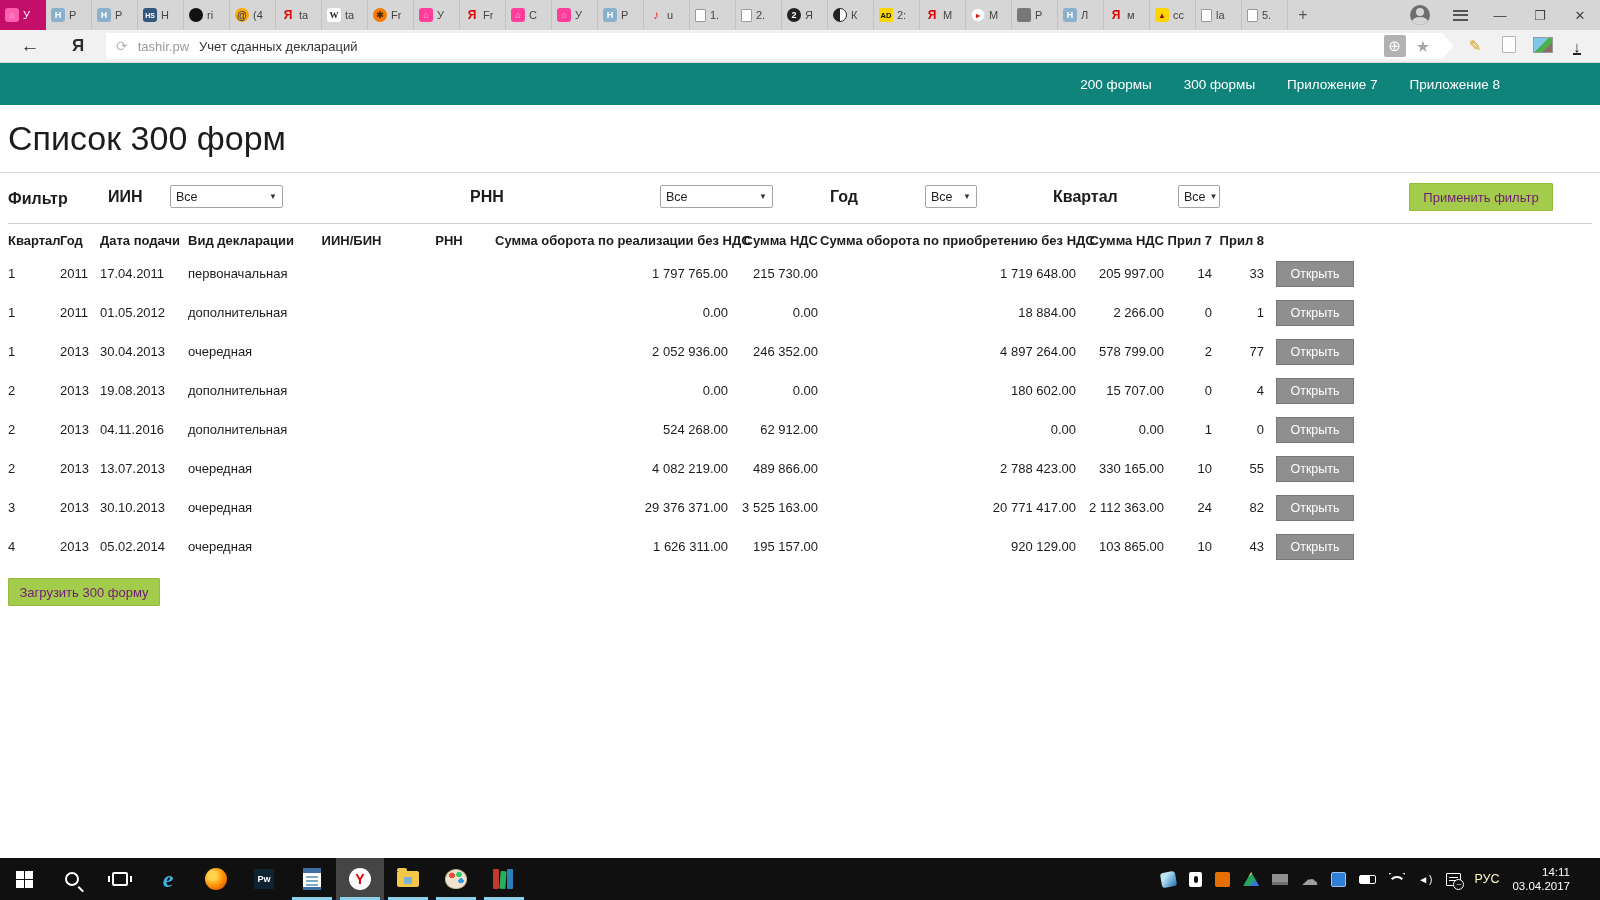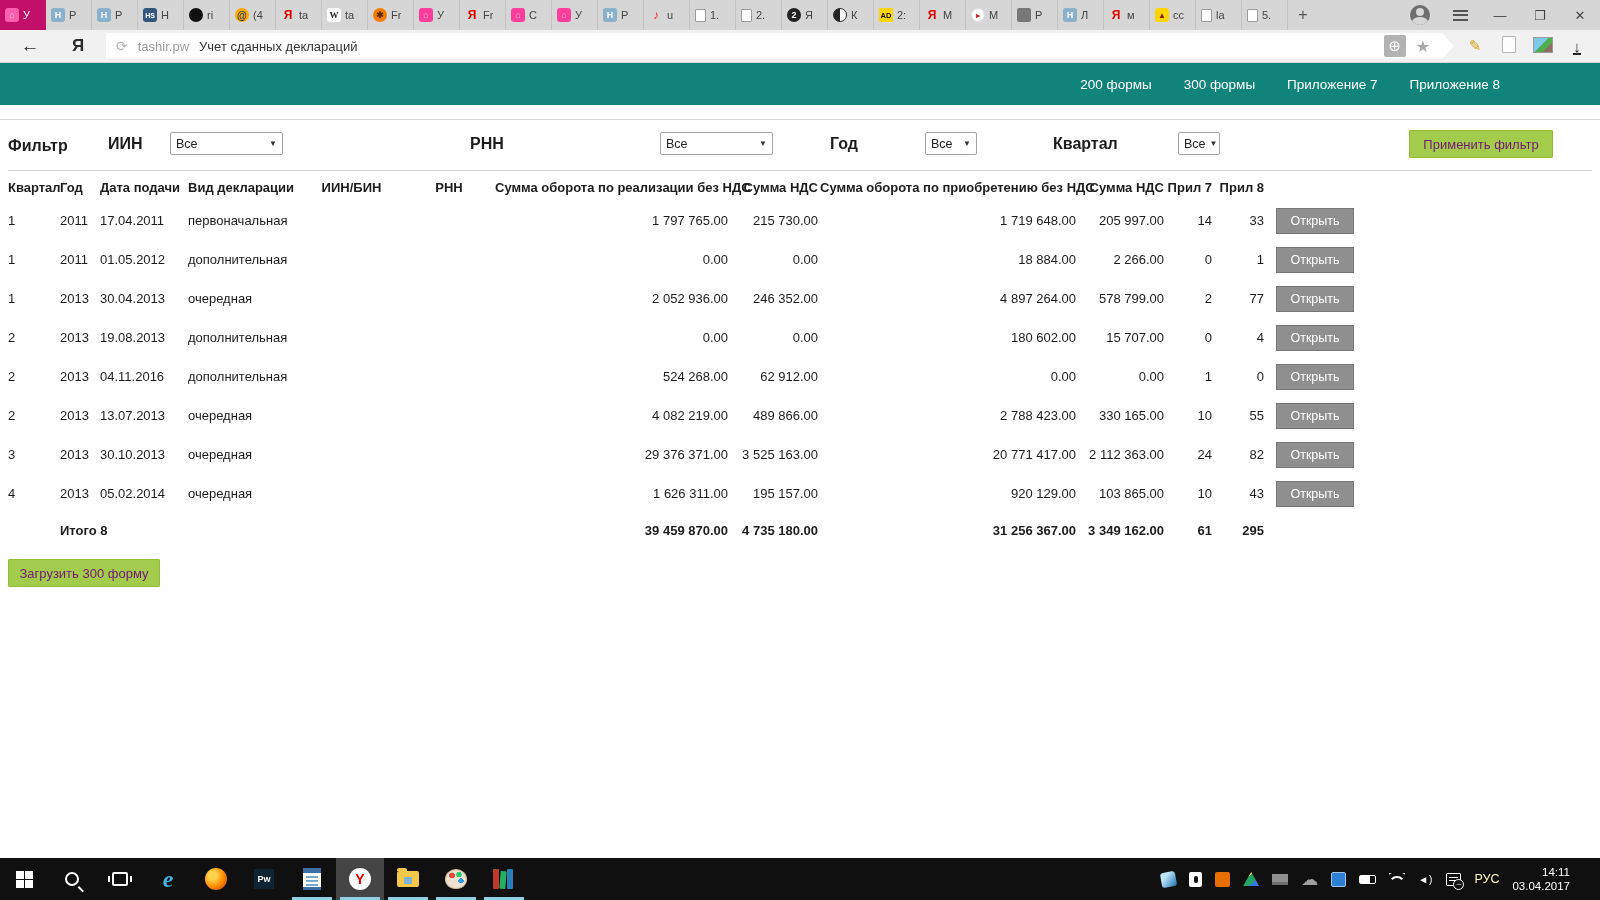--- a/index.html
+++ b/index.html
@@ -336,20 +336,21 @@
 </div>
 
 <div class="navbar" id="navbar">
     <a class="navlink">200 формы</a>
     <a class="navlink">300 формы</a>
     <a class="navlink">Приложение 7</a>
     <a class="navlink">Приложение 8</a>
   </div>
 
 <div class="content">
+  <h1 class="page-title">Список 300 форм</h1>
   <div class="title-rule"></div>
 
   <div class="filterbar">
     <span class="filter-word">Фильтр</span>
     <span id="ffields"><span class="ffield f1">
           <span class="flabel">ИИН</span>
           <span class="fselect">
             <span>Все</span>
             <span class="caret">▼</span>
           </span>
@@ -538,34 +539,20 @@
           <td class="r">1 626 311.00</td>
           <td class="r">195 157.00</td>
           <td class="r">920 129.00</td>
           <td class="r">103 865.00</td>
           <td class="r">10</td>
           <td class="r">43</td>
           <td>
             <div class="open-btn">Открыть</div>
           </td>
         </tr>
-        <tr class="totals">
-          <td></td>
-          <td colspan="2">Итого 8</td>
-          <td></td>
-          <td></td>
-          <td></td>
-          <td class="r">39 459 870.00</td>
-          <td class="r">4 735 180.00</td>
-          <td class="r">31 256 367.00</td>
-          <td class="r">3 349 162.00</td>
-          <td class="r">61</td>
-          <td class="r">295</td>
-          <td></td>
-        </tr>
       </tbody>
   </table>
 
   <div class="btn-green upload-btn">Загрузить 300 форму</div>
 </div>
 
 <div class="taskbar">
   <span id="taskicons" style="display:flex;">
       <div class="tslot">
         <span class="tb-start">

